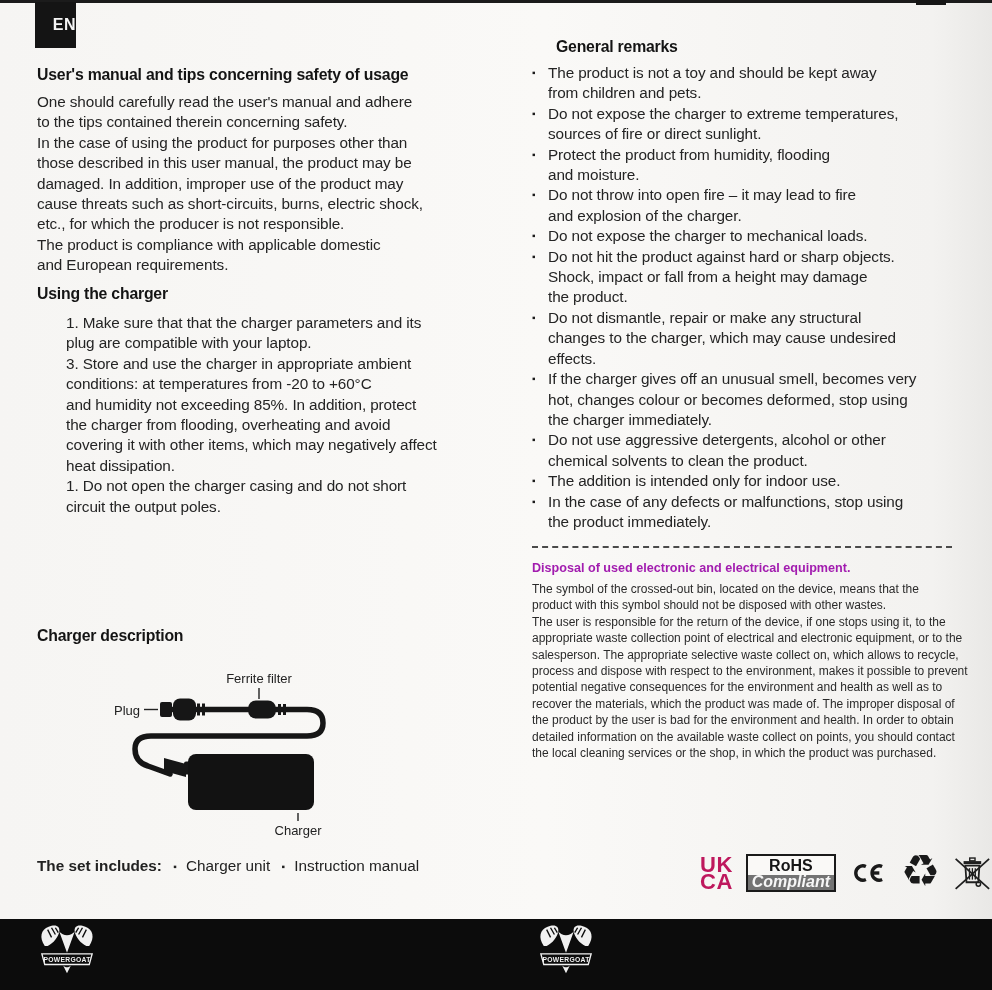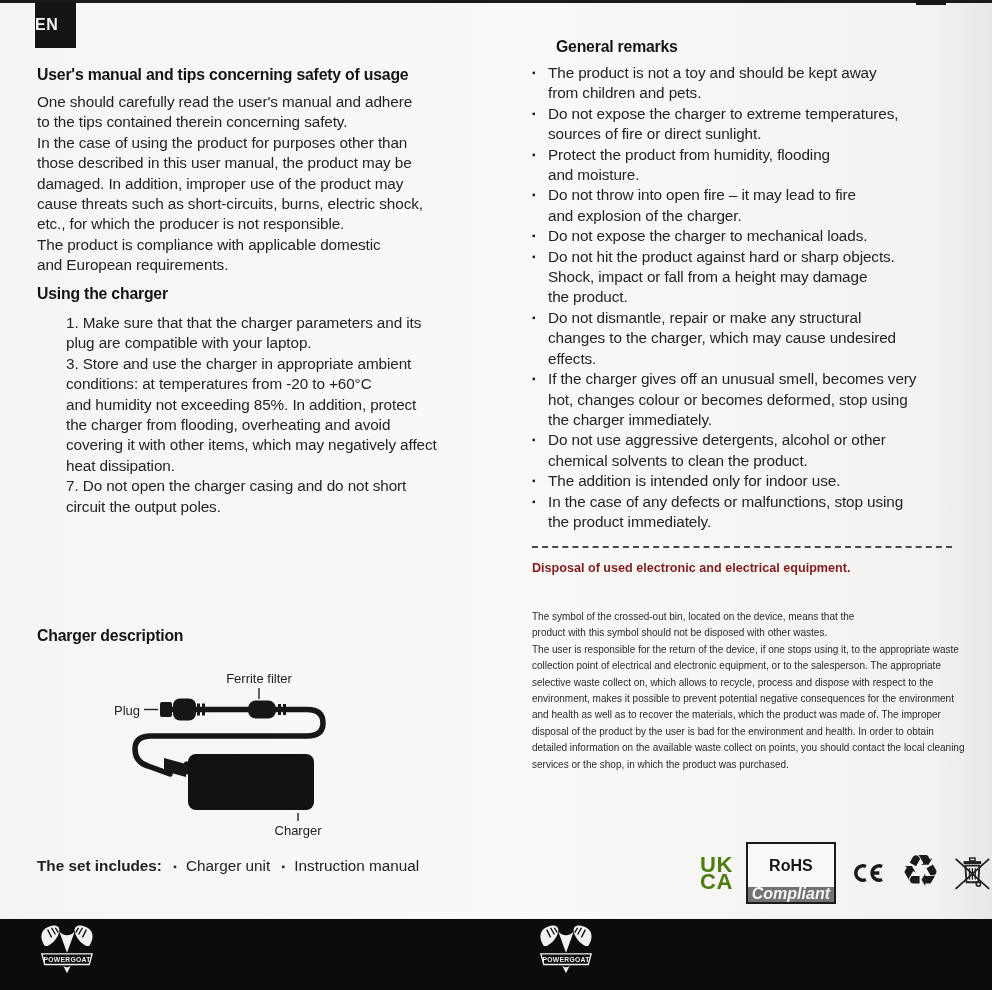--- a/index.html
+++ b/index.html
@@ -7,29 +7,29 @@
     width:992px;height:990px;position:relative;overflow:hidden;
     background:linear-gradient(90deg,#f6f5f3 0%,#faf9f7 55%,#f3f2f0 94%,#e9e8e6 100%);
     font-family:"Liberation Sans",sans-serif;
     color:#222;
     -webkit-font-smoothing:antialiased;
   }
   .abs{position:absolute;}
   .pre{white-space:pre-line;}
   .body-txt{font-size:15.3px;line-height:20.4px;letter-spacing:-0.1px;color:#242424;}
   .h-main{font-size:15.8px;font-weight:bold;letter-spacing:-0.2px;color:#141414;}
-  .h-small{font-size:12.6px;font-weight:bold;color:#7f1d1d;}
-  .small-txt{font-size:10px;line-height:16.4px;color:#2a2a2a;margin-top:28px;}
+  .h-small{font-size:12.6px;font-weight:bold;color:#a21caf;}
+  .small-txt{font-size:12px;line-height:16.4px;color:#2a2a2a;}
 
   #top-bar{left:0;top:0;width:992px;height:3px;background:#1b1b1b;}
   #corner-mark{left:916px;top:0;width:30px;height:5px;background:#161616;}
   #en-badge{
     left:35px;top:2px;width:41px;height:46px;background:#141414;
     color:#f5f5f5;font-weight:bold;font-size:16px;letter-spacing:.5px;
-    display:flex;align-items:center;justify-content:flex-start;
+    display:flex;align-items:center;justify-content:flex-end;
   }
   #s1-title{left:37px;top:66px;width:460px;}
   #s1-body{left:37px;top:92px;width:462px;}
   #s2-title{left:37px;top:285px;width:460px;}
   #s2-list{left:37px;top:313px;width:462px;margin-left:29px;}
   #s3-title{left:37px;top:627px;width:460px;}
   #diagram{left:30px;top:658px;}
   #set-line{left:37px;top:857px;width:462px;font-size:15.3px;}
   #set-line .lbl{font-weight:bold;}
   #set-line .sq{font-size:10px;vertical-align:1px;padding:0 5px 0 7px;}
@@ -37,23 +37,23 @@
   #r-title{left:532px;top:38px;width:430px;margin-left:24px;}
   #r-list{left:532px;top:63px;width:428px;}
   .bullet{display:flex;}
   .bullet .bm{width:16px;flex:0 0 16px;font-size:10px;line-height:20.4px;color:#1c1c1c;}
   .bullet .bt{flex:1;}
   #divider{left:532px;top:546px;width:420px;height:0;border-top:2px dashed #4a4a4a;}
   #disposal-title{left:532px;top:561px;width:436px;}
   #disposal-body{left:532px;top:581px;width:438px;}
 
   #marks-row{left:700px;top:845px;width:292px;height:56px;display:flex;align-items:center;gap:13px;}
-  #ukca{font-weight:bold;font-size:22px;line-height:17px;letter-spacing:.5px;color:#4d7c0f;}
+  #ukca{font-weight:bold;font-size:22px;line-height:17px;letter-spacing:.5px;color:#be185d;}
   #rohs{border:2.5px solid #1a1a1a;text-align:center;background:#faf9f7;}
-  #rohs .rt{font-weight:bold;font-size:16px;padding:12px 4px;color:#161616;line-height:19px;}
+  #rohs .rt{font-weight:bold;font-size:16px;padding:0 4px;color:#161616;line-height:19px;}
   #rohs .rb{background:#737373;color:#f6f6f6;font-size:16px;font-weight:bold;font-style:italic;padding:1px 4px 2px;line-height:12px;}
   #recycle{font-size:44px;line-height:44px;color:#1a1a1a;font-family:"DejaVu Sans",sans-serif;margin-top:-4px;}
 
   #footer-bar{left:0;top:919px;width:992px;height:71px;background:#0c0c0c;}
   .goat-logo{position:absolute;top:923px;}
   #goat-1{left:38px;}
   #goat-2{left:537px;}
 
   svg text{font-family:"Liberation Sans",sans-serif;}
 </style>
@@ -81,21 +81,21 @@
 <div class="abs h-main" id="s2-title">Using the charger</div>
 <div class="abs body-txt" id="s2-list">
   <div class="pre">1. Make sure that that the charger parameters and its
 plug are compatible with your laptop.</div>
   <div class="pre">3. Store and use the charger in appropriate ambient
 conditions: at temperatures from -20 to +60°C
 and humidity not exceeding 85%. In addition, protect
 the charger from flooding, overheating and avoid
 covering it with other items, which may negatively affect
 heat dissipation.</div>
-  <div class="pre">7. Do not open the charger casing and do not short
+  <div class="pre">1. Do not open the charger casing and do not short
 circuit the output poles.</div>
 </div>
 
 <div class="abs h-main" id="s3-title">Charger description</div>
 
 <svg class="abs" id="diagram" width="460" height="190" viewBox="0 0 460 190">
 
   <path d="M 140 51.5 H 277 Q 293 51.5 293 65 Q 293 78 277 78 H 121 Q 105 78 105 91 Q 105 104 118 108 L 140 116" fill="none" stroke="#161616" stroke-width="5.5" stroke-linecap="round"></path>
 
   <rect x="130" y="44" width="12" height="15" rx="2" fill="#161616"></rect>

